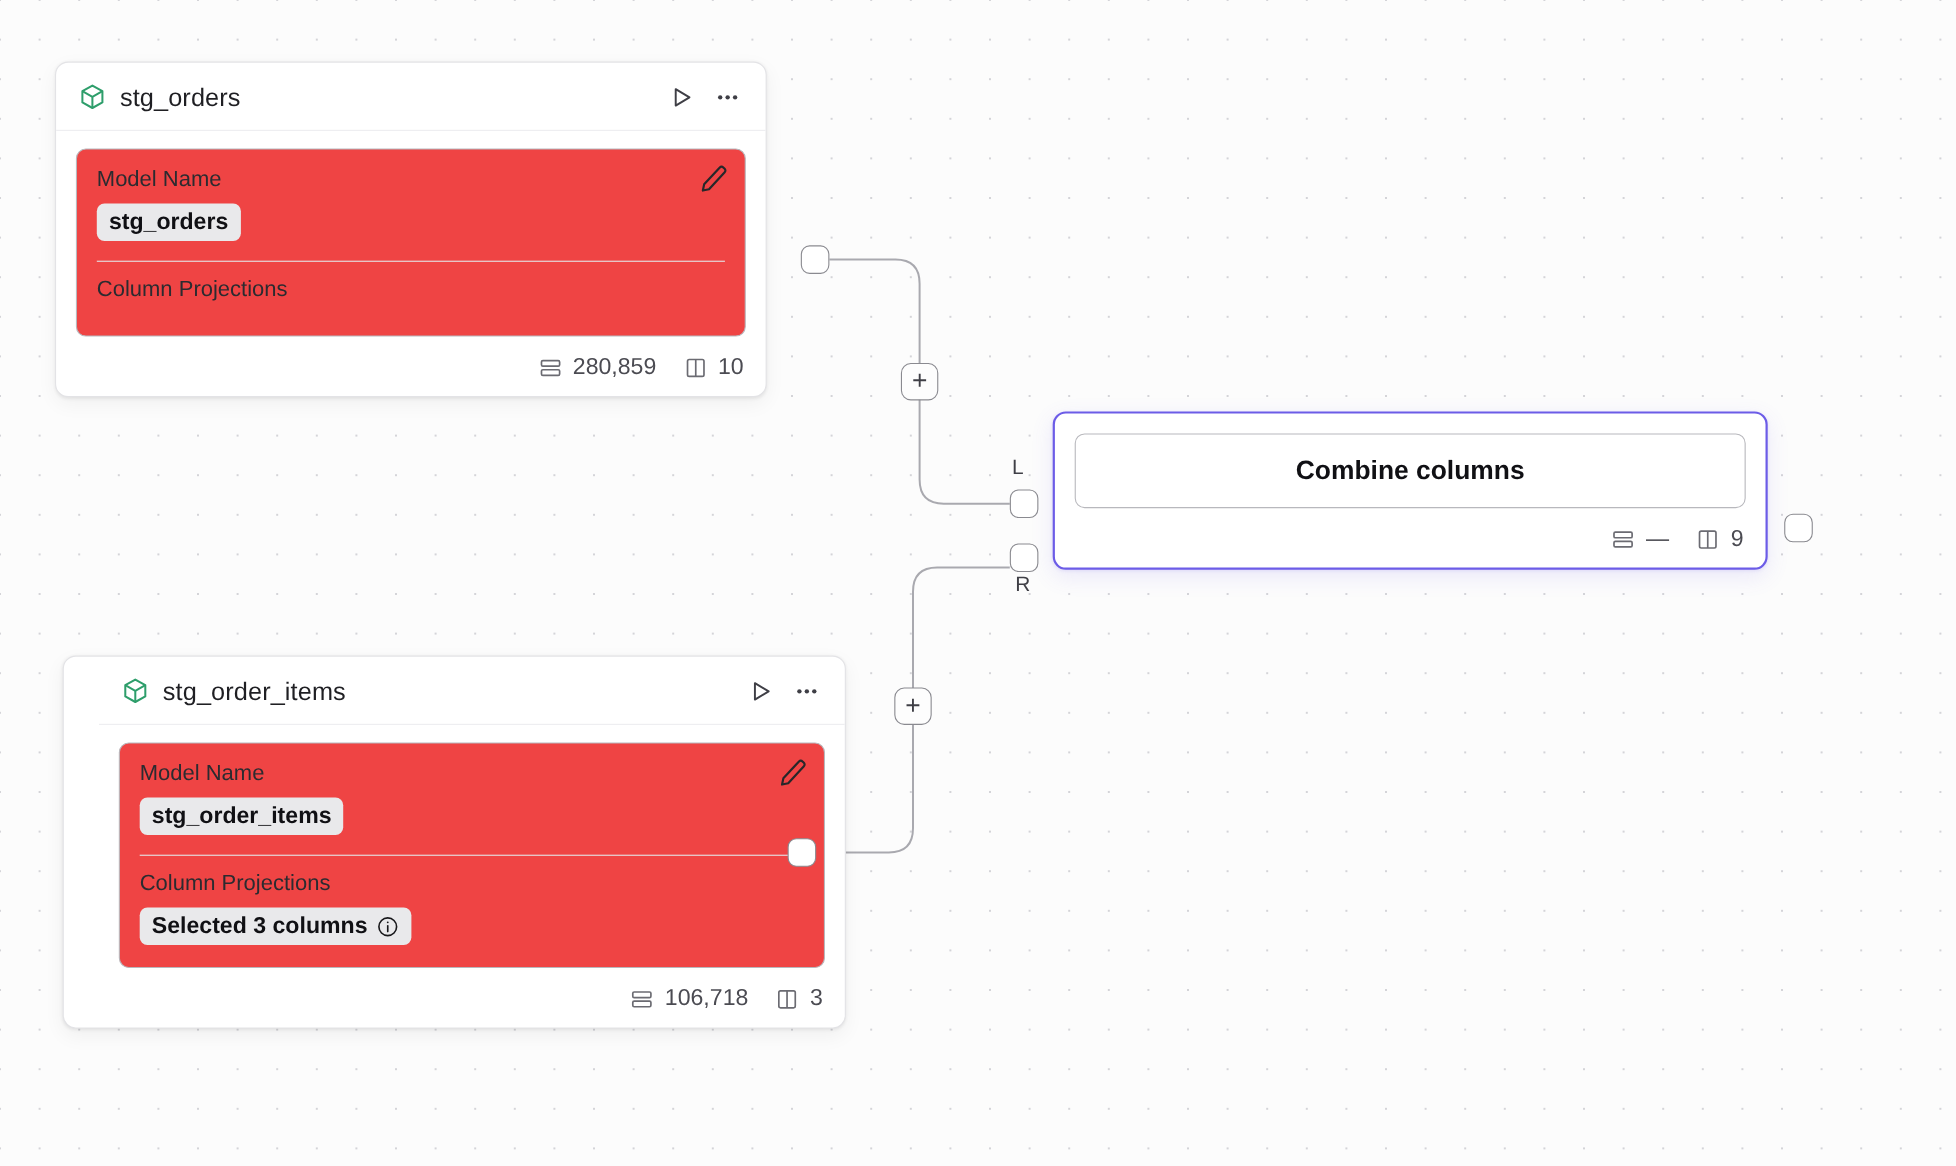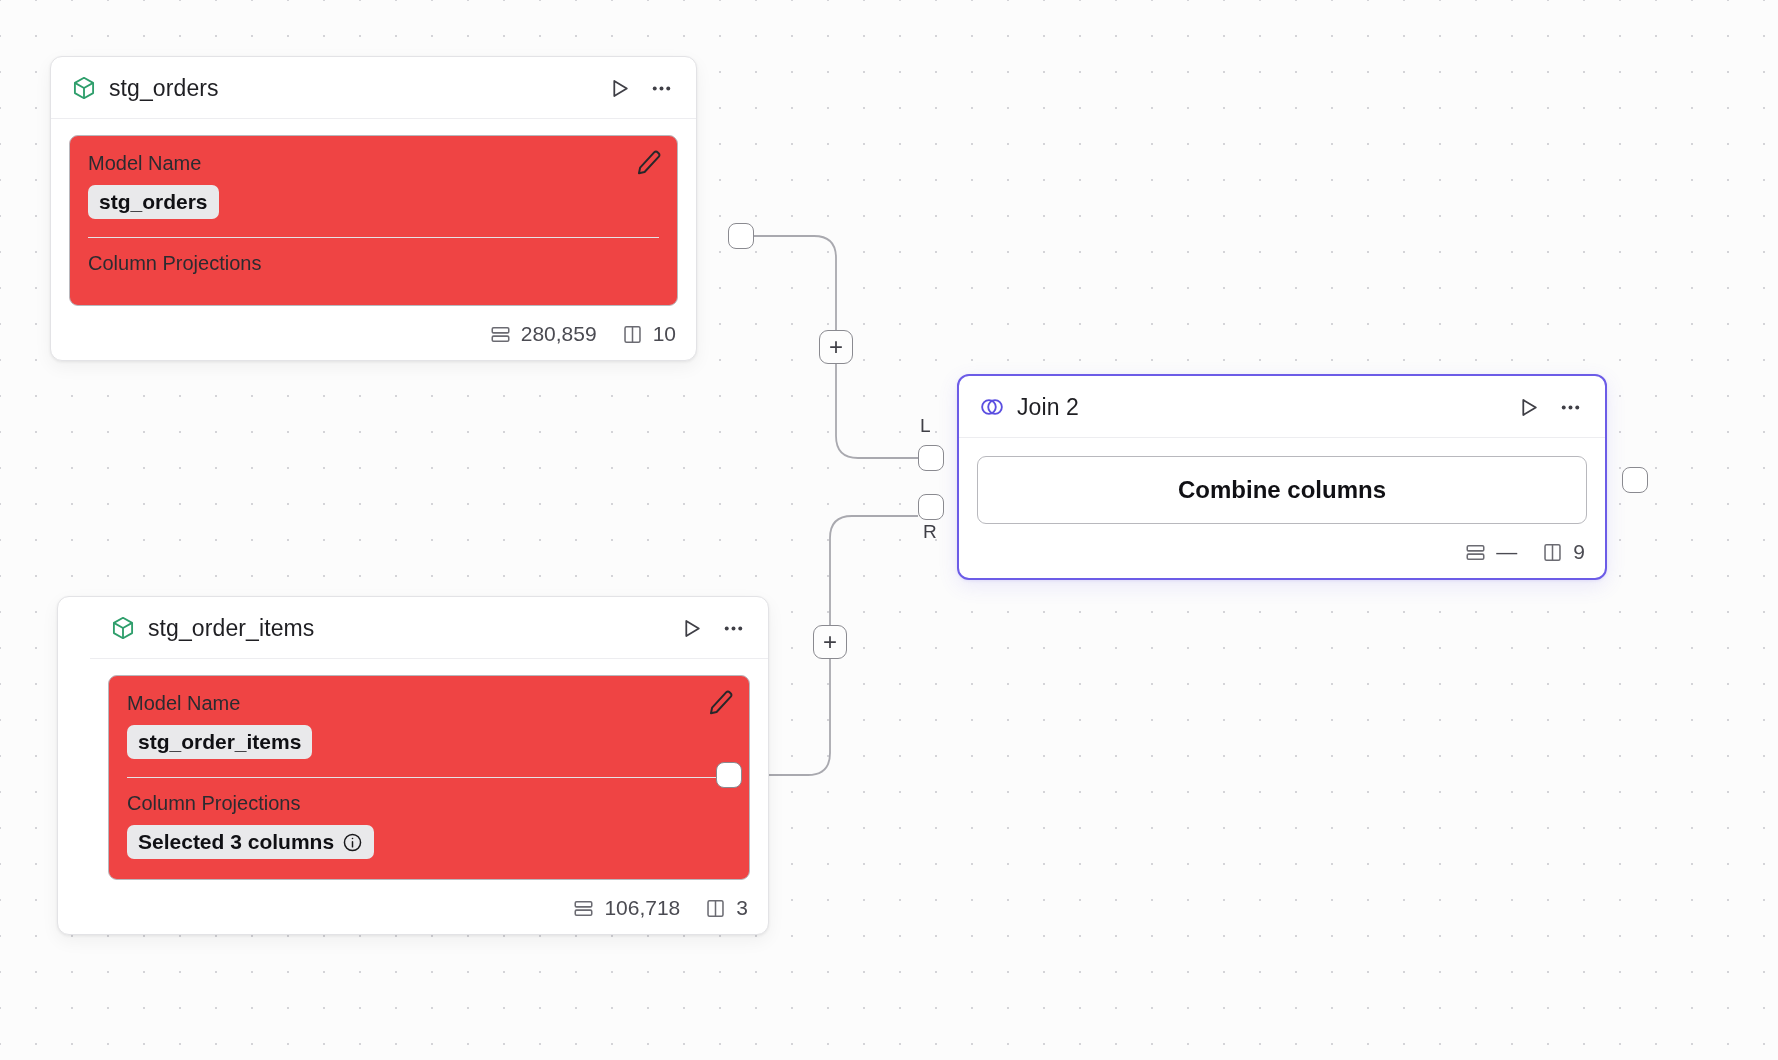--- a/index.html
+++ b/index.html
@@ -327,41 +327,20 @@
           </svg>
         </span>
         <span>3</span>
       </span>
     </div>
   </div>
 
   <div class="handle" style="left:716px; top:762px;"></div>
 
   <div class="node selected" style="left:957px; top:374px; width:650px;">
-    <div class="node-header">
-      <span style="display:flex;">
-        <svg width="26" height="26" viewBox="0 0 24 24" fill="none" stroke="#5b4fe0" stroke-width="1.7">
-          <circle cx="9.2" cy="12" r="6.3"></circle>
-          <circle cx="14.8" cy="12" r="6.3"></circle>
-        </svg>
-      </span>
-      <span class="node-title">Join 2</span>
-      <span class="hdr-btn">
-        <svg width="25" height="25" viewBox="0 0 24 24" fill="none" stroke="#3f3f46" stroke-width="1.7" stroke-linejoin="round">
-          <path d="M7 4.8 19 12 7 19.2Z"></path>
-        </svg>
-      </span>
-      <span class="hdr-btn">
-        <svg width="25" height="25" viewBox="0 0 24 24" fill="#3f3f46">
-          <circle cx="5.5" cy="12" r="1.9"></circle>
-            <circle cx="12" cy="12" r="1.9"></circle>
-            <circle cx="18.5" cy="12" r="1.9"></circle>
-        </svg>
-      </span>
-    </div>
 
     <div class="node-body" style="padding:18px 18px 6px 18px;">
       <div class="combine-btn">Combine columns</div>
     </div>
 
     <div class="node-footer">
       <span class="stat">
         <span style="display:flex;">
           <svg width="23" height="23" viewBox="0 0 24 24" fill="none" stroke="#6b6b72" stroke-width="1.6">
             <rect x="3.4" y="5" width="17.2" height="5.3" rx="1.3"></rect>

